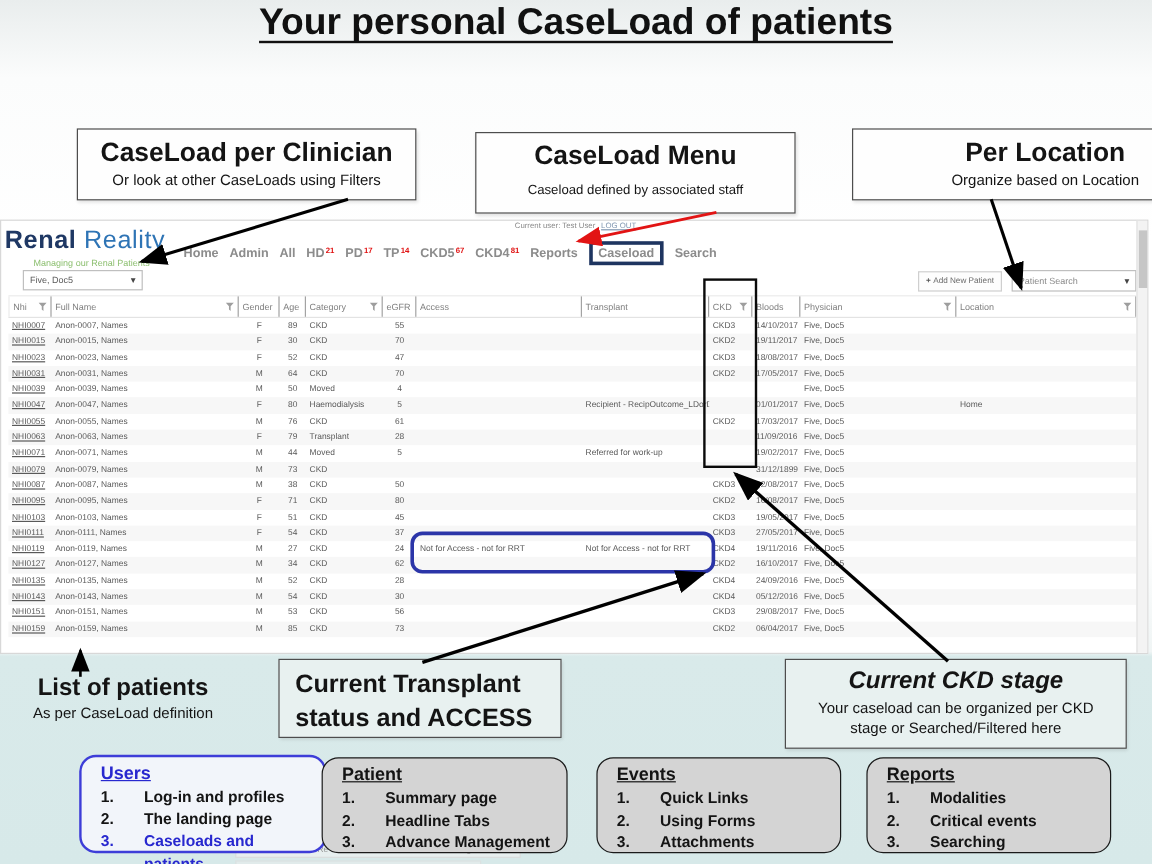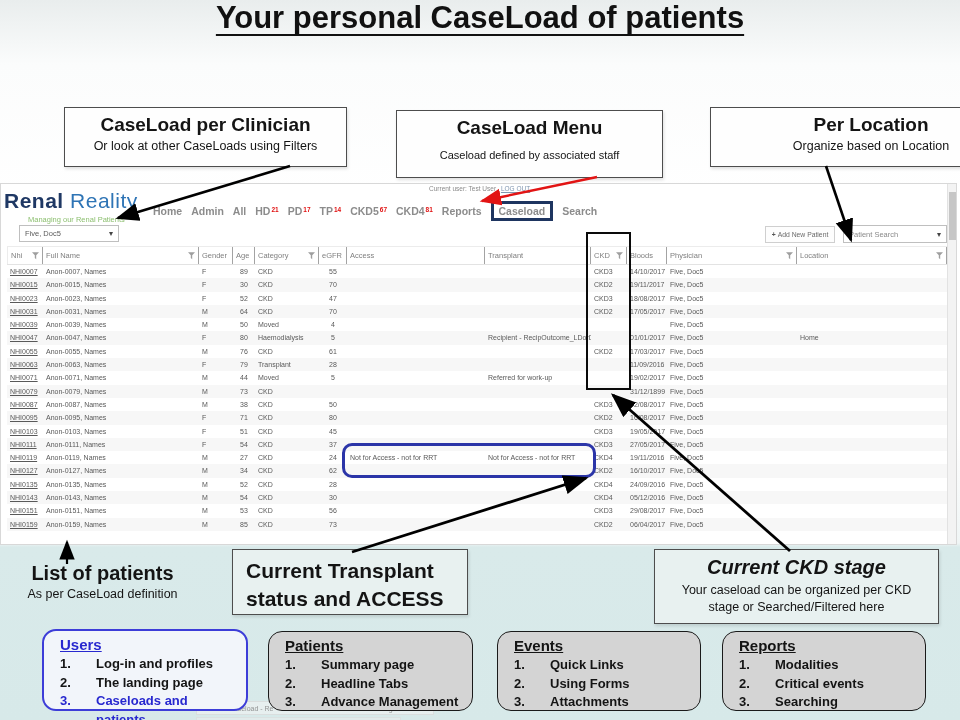--- a/index.html
+++ b/index.html
@@ -4,21 +4,21 @@
 <style>
   html,body{margin:0;padding:0;}
   body{font-family:"Liberation Sans", sans-serif;}
   #slide{position:relative;width:960px;height:720px;overflow:hidden;
     background:linear-gradient(180deg,#e9eded 0%,#fbfcfc 9%,#ffffff 28%,#ffffff 60%,#f0f5f5 75.4%,#d9eaea 76%,#d7e9e9 100%);}
   
   .slide-title{position:absolute;left:0;top:58;width:960px;text-align:center;font-size:31px;font-weight:600;color:#111;}
   .slide-title span{text-decoration:underline;text-decoration-thickness:2px;text-underline-offset:6px;}
   .callout{position:absolute;background:#fefefe;border:1px solid #4d4d4d;box-shadow:1px 2px 3px rgba(0,0,0,.12);
     text-align:center;color:#141414;}
-  .callout .c-title{font-size:19px;font-weight:600;margin-top:6px;}
+  .callout .c-title{font-size:22px;font-weight:600;margin-top:6px;}
   .callout .c-sub{font-size:12.5px;margin-top:3px;}
   .callout-cyan{background:#e8f1f0;}
   .label-callout{position:absolute;text-align:center;color:#141414;}
   .label-callout .c-title{font-size:20px;font-weight:600;}
   .label-callout .c-sub{font-size:12.5px;margin-top:2px;}
   
   .app{position:absolute;left:0;top:183px;width:957px;height:362px;background:#fff;border:1px solid #d8d8d8;box-sizing:border-box;}
   .userbar{position:absolute;left:428px;top:1px;font-size:6.5px;color:#8a8a8a;white-space:nowrap;}
   .userbar .logout{color:#8096b0;text-decoration:underline;margin-left:3px;}
   .logo{position:absolute;left:3px;top:5px;font-size:21px;white-space:nowrap;letter-spacing:.5px;}
@@ -41,37 +41,37 @@
   .scroll-thumb{position:absolute;left:1px;top:8px;width:7px;height:48px;background:#c6c6c6;}
   
   .ptable{position:absolute;left:6px;top:62px;width:940px;font-size:7px;color:#595959;}
   .t-head{display:flex;height:17px;border-top:1px solid #ececec;border-bottom:1px solid #e3e3e3;color:#808080;font-size:7.5px;}
   .th-cell{display:flex;align-items:center;padding:0 3px;box-sizing:border-box;border-right:1px solid #a3a3a3;overflow:hidden;white-space:nowrap;}
   .th-cell:first-child{border-left:1px solid #ececec;}
   .funnel{margin-left:auto;display:flex;align-items:center;}
   .t-row{display:flex;height:13.3px;line-height:13.3px;}
   .t-row.alt{background:#f7f7f7;}
   .td-cell{padding:0 3px;box-sizing:border-box;overflow:hidden;white-space:nowrap;}
-  .c0{width:36px;}.c1{width:156px;}.c2{width:34px;}.c3{width:22px;text-align:center;}
+  .c0{width:36px;}.c1{width:156px;}.c2{width:34px;text-align:center;}.c3{width:22px;text-align:center;}
   .c4{width:64px;}.c5{width:28px;text-align:center;}.c6{width:138px;}.c7{width:106px;}
   .c8{width:36px;}.c9{width:40px;}.c10{width:130px;}.c11{width:150px;gap:16px;}
   .nhi-link{text-decoration:underline;color:#595959;}
   
   .ckd-rect{position:absolute;left:586px;top:232px;width:45px;height:158px;border:2px solid #0a0a0a;box-sizing:border-box;}
   .blue-rect{position:absolute;left:342px;top:443px;width:254px;height:35px;border:3px solid #2b35a8;border-radius:10px;box-sizing:border-box;}
   .chrome-tip{position:absolute;left:195px;top:517px;width:238px;height:14px;background:rgba(244,244,244,.55);
     border:1px solid rgba(205,205,205,.5);display:flex;align-items:center;justify-content:space-between;
     padding:0 8px;font-size:7px;color:rgba(125,125,125,.8);box-sizing:border-box;}
   .chrome-tip2{position:absolute;left:195px;top:533px;width:205px;height:10px;background:rgba(238,238,238,.45);
     border:1px solid rgba(210,210,210,.4);box-sizing:border-box;}
   
   .fboxes{position:absolute;left:0;top:629px;width:960px;height:86px;}
   .fbox{position:absolute;border-radius:14px;background:#d4d4d4;border:1.5px solid #1a1a1a;
     padding:5px 10px 5px 16px;box-sizing:border-box;color:#141414;}
-  .fbox.blue{background:#f2f5fa;border:2.5px solid #3d3dd8;}
+  .fbox.blue{background:#f2f5fa;border:2.5px solid #3d3dd8;margin-left:24px;}
   .fbox .f-title{font-size:15px;font-weight:700;text-decoration:underline;margin-bottom:2px;}
   .fbox.blue .f-title{color:#2828cf;}
   .f-item{display:flex;font-size:13px;font-weight:600;line-height:18.5px;}
   .f-item .num{width:36px;flex:none;}
   .f-item.hl{color:#2828cf;}
   .arrows{position:absolute;left:0;top:0;pointer-events:none;}
 </style>
 </head>
 <body>
 
@@ -523,21 +523,21 @@
         <div class="f-item">
           <span class="num">2.</span>
           <span>The landing page</span>
         </div>
         <div class="f-item hl">
           <span class="num">3.</span>
           <span>Caseloads and patients</span>
         </div>
       </div>
       <div class="fbox" style="left: 268px; top: 2px; width: 205px; height: 80px;">
-        <div class="f-title">Patients</div>
+        <div class="f-title">Patient</div>
         <div class="f-item">
           <span class="num">1.</span>
           <span>Summary page</span>
         </div>
         <div class="f-item">
           <span class="num">2.</span>
           <span>Headline Tabs</span>
         </div>
         <div class="f-item">
           <span class="num">3.</span>

